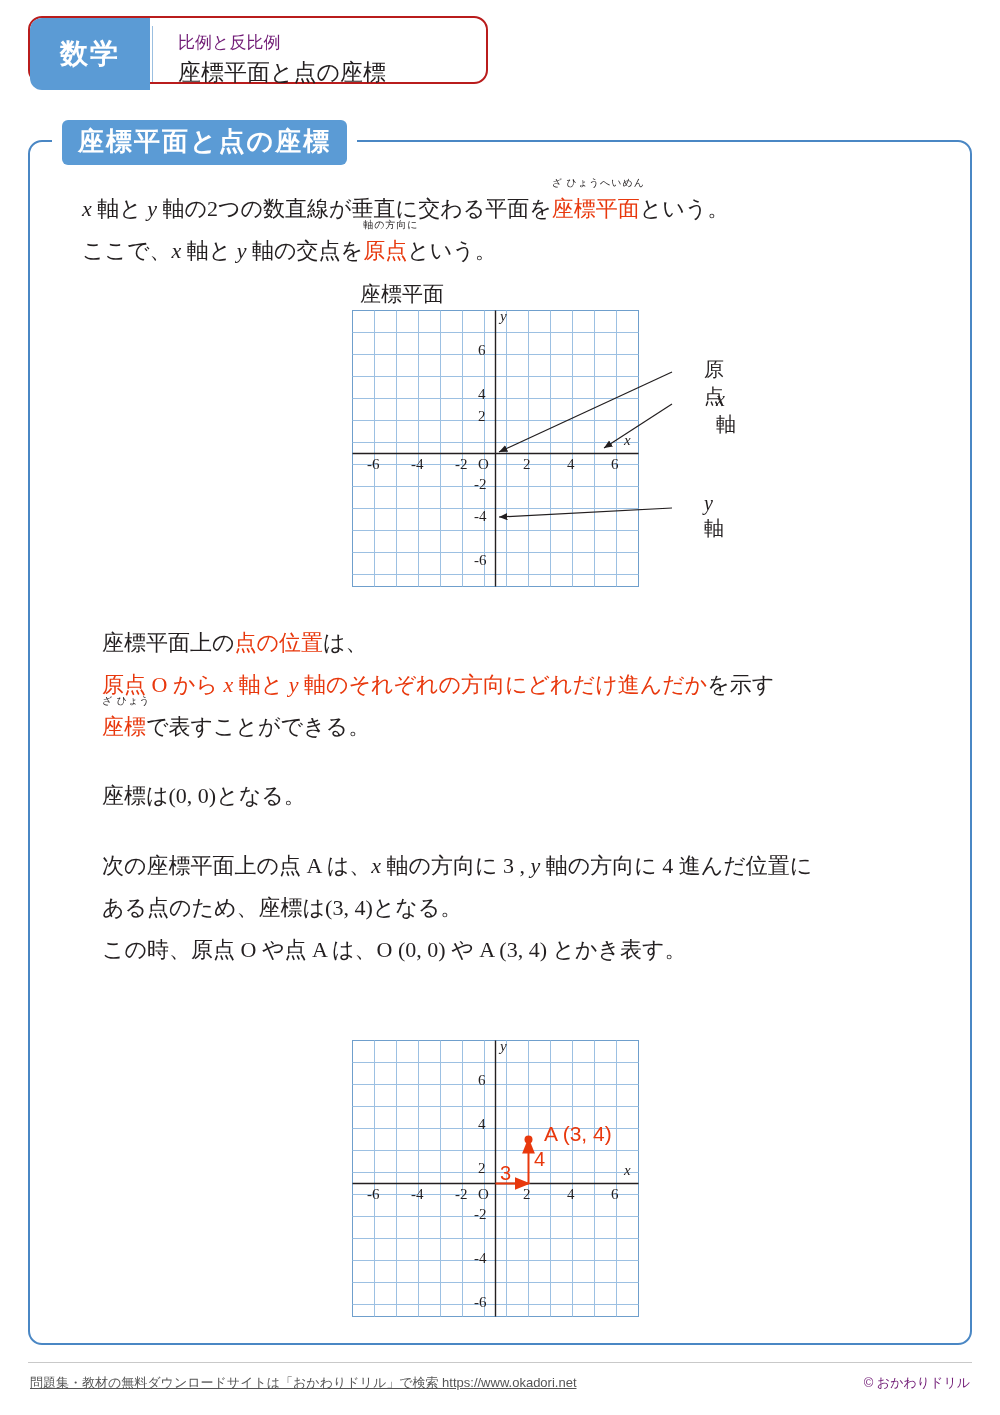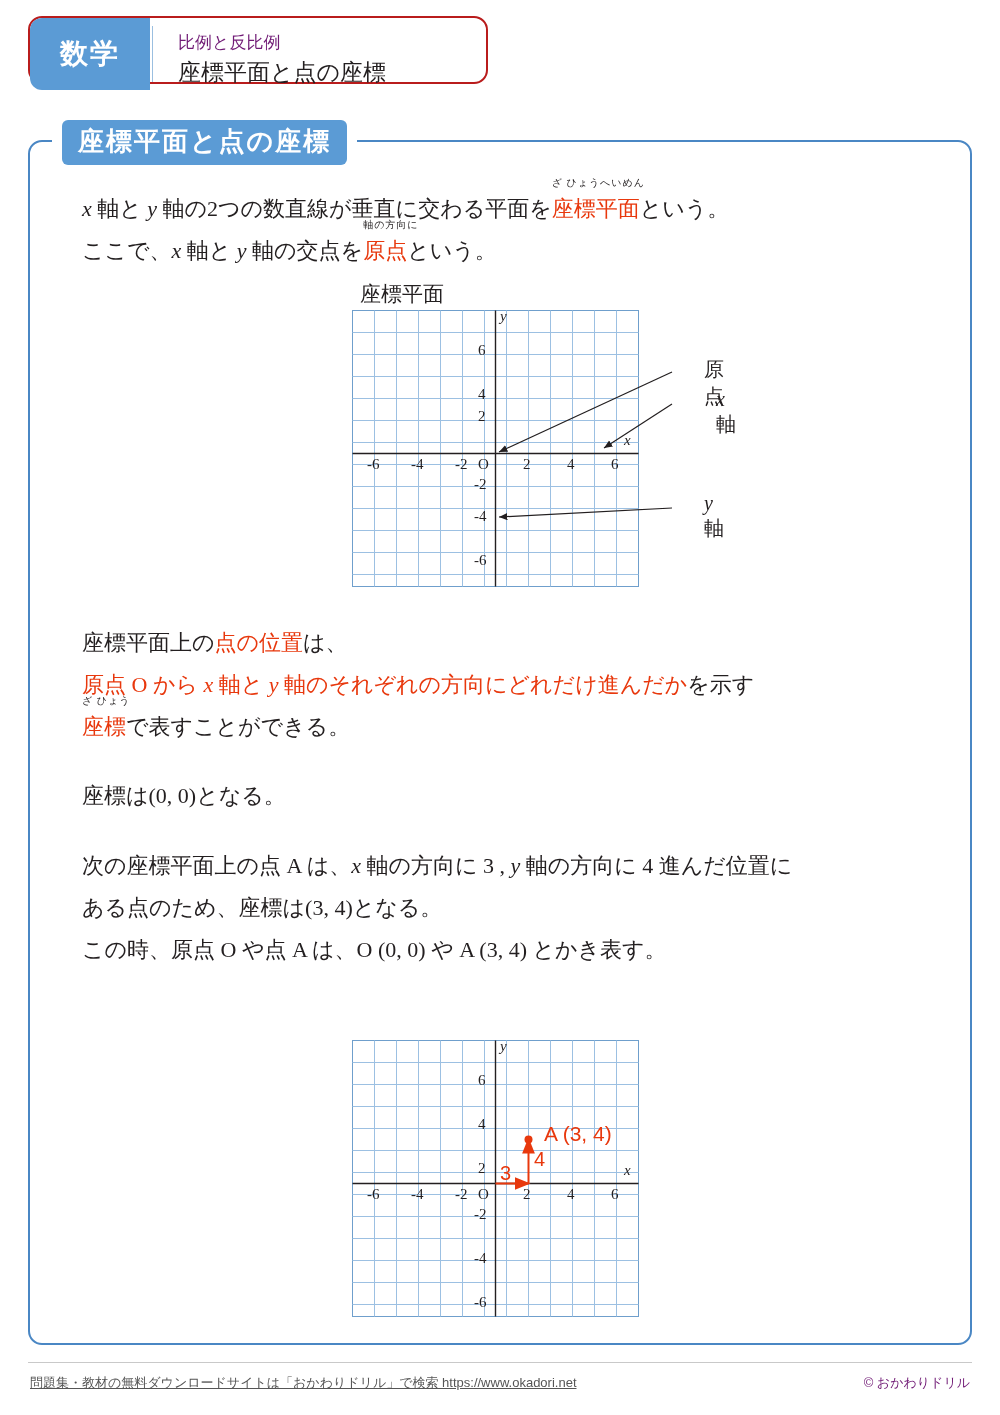--- a/index.html
+++ b/index.html
@@ -200,21 +200,21 @@
         <line x1="200" y1="42" x2="27" y2="122" stroke="#231f20" stroke-width="1.2" marker-end="url(#ar1)"></line>
         <line x1="200" y1="74" x2="132" y2="118" stroke="#231f20" stroke-width="1.2" marker-end="url(#ar1)"></line>
         <line x1="200" y1="178" x2="27" y2="187" stroke="#231f20" stroke-width="1.2" marker-end="url(#ar1)"></line>
       </svg>
 
       <span class="annot" style="left:352px;top:46px;">原点</span>
       <span class="annot" style="left:364px;top:78px;"><span class="mi">x</span> 軸</span>
       <span class="annot" style="left:352px;top:182px;"><span class="mi">y</span> 軸</span>
     </div>
 
-    <div class="body-text" style="top:480px;">
+    <div class="body-text" style="top:480px;margin-left:20px;">
       <div class="line">
         <span>座標平面上の</span><span class="red">点の位置</span><span>は、</span>
       </div>
       <div class="line">
         <span class="red">原点 O から <span class="mi">x</span> 軸と <span class="mi">y</span> 軸のそれぞれの方向にどれだけ進んだか</span><span>を示す</span>
       </div>
       <div class="line">
         <span class="red ruby"><span class="rt">ざ ひょう</span><span>座標</span></span><span>で表すことができる。</span>
       </div>
 

